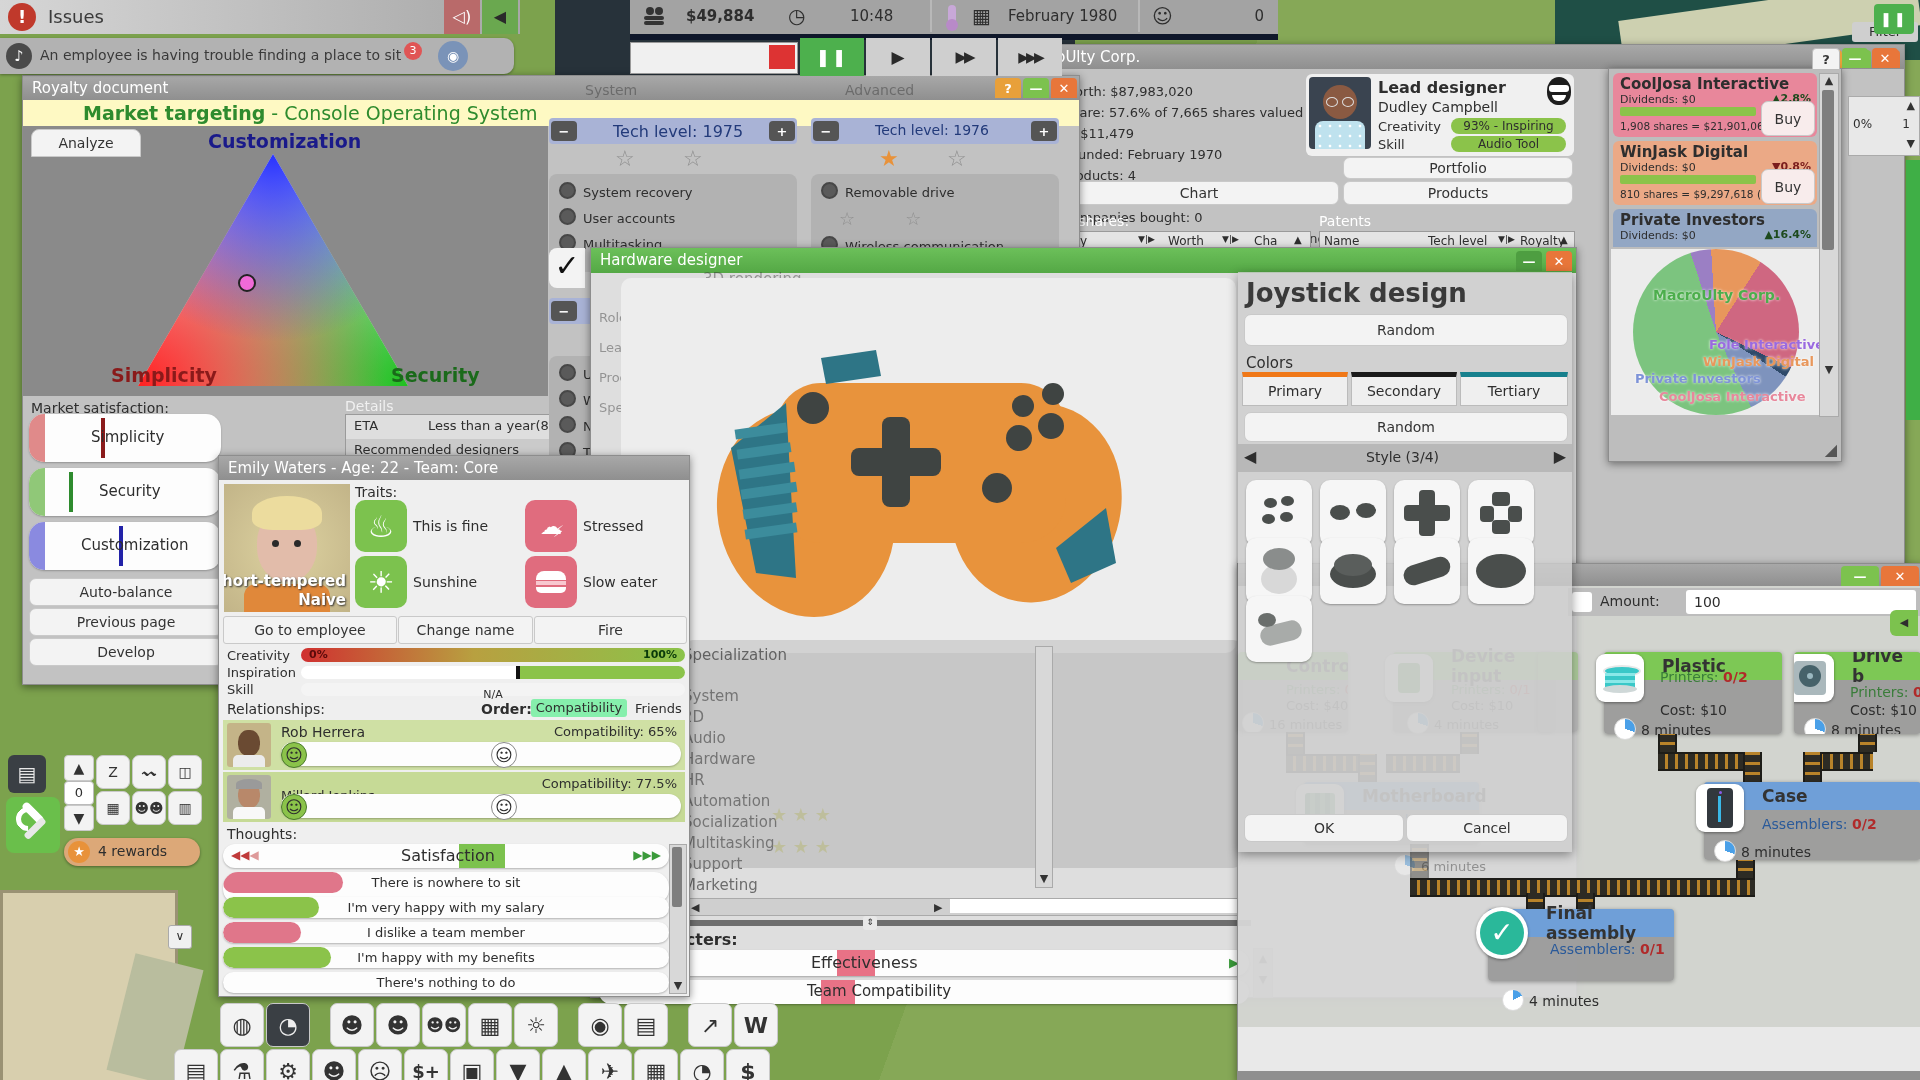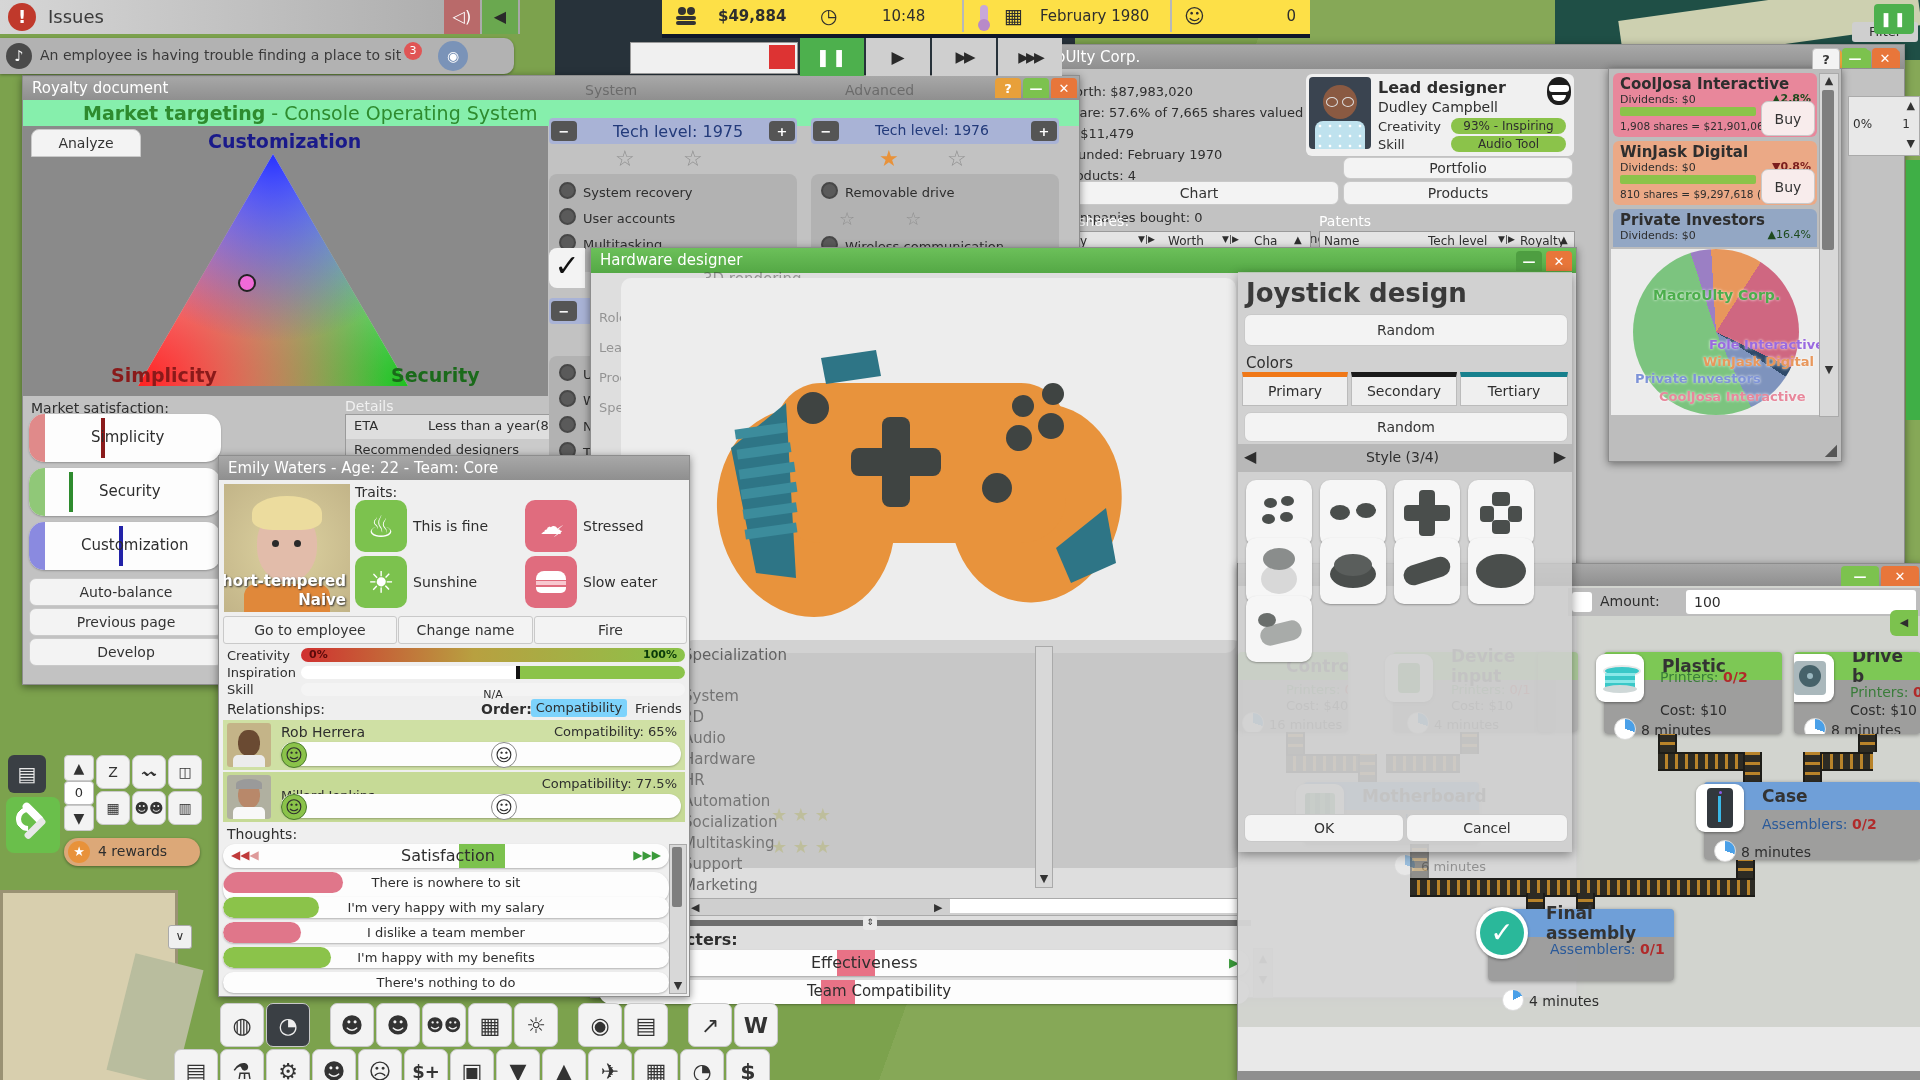--- a/index.html
+++ b/index.html
@@ -112,21 +112,21 @@
     <span class="T" style="left:200px;top:2px">Royalty</span>
     <span class="T" style="left:240px;top:2px;font-size:10px">▲</span>
   </div>
   <div class="chromebtn" style="right:62px;top:5px;background:#e8a03a;height:18px">?</div>
   <div class="chromebtn" style="right:33px;top:5px;background:#7cc24e;height:18px">—</div>
   <div class="chromebtn" style="right:4px;top:5px;background:#e8763a;height:18px">✕</div>
 </div>
 
 <div class="win" style="left:22px;top:75px;width:1056px;height:608px;background:#c2c2c2">
   <div class="tbar"><span>Royalty document</span></div>
-  <div class="A" style="left:0;top:24px;width:100%;height:26px;background:#86efac;text-align:left">
+  <div class="A" style="left:0;top:24px;width:100%;height:26px;background:#fef9c3;text-align:left">
     <span class="T" style="left:60px;top:2px;font-size:19px;color:#2e8b2e"><b>Market targeting</b> <span>- Console Operating System</span></span>
   </div>
 
   <div class="A" style="left:0;top:50px;width:525px;height:270px;background:#8a8a8a">
     <div class="btn" style="left:8px;top:3px;width:108px;height:26px;border-radius:8px 8px 0 0">
         <span>Analyze</span>
       </div>
     <div class="T" style="left:185px;top:4px;font-size:19px;font-weight:bold;color:#1a1a8a">Customization</div>
     <div class="A" style="left:115px;top:28px;width:270px;height:232px;
          clip-path:polygon(50% 0,100% 100%,0 100%);
@@ -545,21 +545,21 @@
     <div class="A" style="left:7px;top:34px;width:136px;height:9px;background:#8bc34a;border-radius:2px"></div>
     <div class="T" style="left:7px;top:47px;font-size:10.5px">810 shares = $9,297,618 (10.6%)</div>
     <div class="btn" style="right:2px;top:28px;width:52px;height:33px;background:#f8ecec">
         <span>Buy</span>
       </div>
   </div>
 
   <div class="A" style="left:4px;top:140px;width:204px;height:38px;background:#93a7c4;border-radius:6px 6px 0 0">
     <div class="T" style="left:7px;top:2px;font-size:15px;font-weight:bold">Private Investors</div>
     <div class="T" style="left:7px;top:20px;font-size:11px">Dividends: $0</div>
-    <div class="T" style="right:6px;top:19px;font-size:11px;font-weight:normal;color:#1d4a1d">▲16.4%</div>
+    <div class="T" style="right:6px;top:19px;font-size:11px;font-weight:bold;color:#1d4a1d">▲16.4%</div>
   </div>
 
   <div class="A" style="left:2px;top:180px;width:210px;height:166px;background:#ececec">
     <div class="A" style="left:22px;top:0px;width:166px;height:166px;border-radius:50%;
          background:conic-gradient(from 155deg,#7cc47f 0 52%,#9b7fc4 52% 56%,#e8975c 56% 66%,#cf6781 66% 89%,#2f4a6a 89% 91%,#7e93bd 91% 100%)"></div>
     <div class="T" style="left:42px;top:38px;font-size:14px;font-weight:bold;color:#4cae4c;text-shadow:0 0 3px #fff">MacroUlty Corp.</div>
     <div class="T" style="left:98px;top:88px;font-size:13px;font-weight:bold;color:#9a6ae0;text-shadow:0 0 3px #fff">Fole Interactive</div>
     <div class="T" style="left:92px;top:105px;font-size:13px;font-weight:bold;color:#e8975c;text-shadow:0 0 3px #fff">WinJask Digital</div>
     <div class="T" style="left:24px;top:122px;font-size:13px;font-weight:bold;color:#7e93d8;text-shadow:0 0 3px #fff">Private Investors</div>
     <div class="T" style="left:48px;top:140px;font-size:13px;font-weight:bold;color:#e8879b;text-shadow:0 0 3px #fff">CoolJosa Interactive</div>
@@ -635,21 +635,21 @@
     <div class="A" style="left:57%;top:0;width:43%;height:13px;background:#8bc34a"></div>
     <div class="A" style="left:56%;top:0;width:4px;height:13px;background:#111"></div>
   </div>
   <div class="T" style="left:8px;top:226px;font-size:13px">Skill</div>
   <div class="A" style="left:82px;top:227px;width:384px;height:13px;border-radius:7px;background:#f4f4f4;text-align:center">
     <span style="font-size:11px;line-height:13px">N/A</span>
   </div>
 
   <div class="T" style="left:8px;top:245px;font-size:14px">Relationships:</div>
   <div class="T" style="left:262px;top:245px;font-size:14px;font-weight:bold">Order:</div>
-  <div class="A" style="left:312px;top:243px;width:96px;height:18px;background:#7dd3fc;border-radius:3px;font-size:13px;text-align:center;line-height:18px"><span>Compatibility</span></div>
+  <div class="A" style="left:312px;top:243px;width:96px;height:18px;background:#86efac;border-radius:3px;font-size:13px;text-align:center;line-height:18px"><span>Compatibility</span></div>
   <div class="T" style="left:416px;top:245px;font-size:13px"><span>Friends</span></div>
   <div class="A" style="left:4px;top:264px;width:462px;height:50px;background:#cfe0a4">
     <div class="A" style="left:4px;top:3px;width:44px;height:44px;background:#c4b488;border-radius:3px;overflow:hidden">
       <div class="A" style="left:11px;top:7px;width:22px;height:26px;border-radius:45%;background:#6a4a32"></div>
       <div class="A" style="left:6px;top:32px;width:32px;height:12px;background:#ececec;border-radius:5px 5px 0 0"></div>
     </div>
     <div class="T" style="left:58px;top:4px;font-size:14px">Rob Herrera</div>
     <div class="T" style="right:8px;top:4px;font-size:13px">Compatibility: 65%</div>
     <div class="pill" style="left:58px;top:22px;width:400px;height:24px">
       <span class="smiley" style="background:#8bc34a;border:1px solid #4a7a2a">☺</span>
@@ -805,21 +805,21 @@
   <span class="T" style="left:48px;top:6px;font-size:18px;color:#3a3a3a">Issues</span>
   <div class="A" style="left:444px;top:0;width:36px;height:34px;background:#b96a6a;color:#fff;text-align:center;line-height:34px;font-size:16px"><span>◁)</span></div>
   <div class="A" style="left:482px;top:0;width:36px;height:34px;background:#6aa84f;color:#2a2a2a;text-align:center;line-height:34px;font-size:16px"><span>◀</span></div>
 </div>
 <div class="A" style="left:0;top:38px;width:514px;height:36px;background:#b2b2b2;border-radius:0 10px 10px 0;box-shadow:0 1px 3px rgba(0,0,0,.35)">
   <div class="A" style="left:6px;top:5px;width:26px;height:26px;border-radius:50%;background:#4a4a4a;color:#fff;text-align:center;line-height:26px;font-size:15px"><span>♪</span></div>
   <span class="T" style="left:40px;top:9px;font-size:14px;color:#3a3a3a">An employee is having trouble finding a place to sit</span>
   <div class="A" style="left:404px;top:4px;width:18px;height:18px;border-radius:50%;background:#e05555;color:#fff;font-size:11px;text-align:center;line-height:18px"><span>3</span></div>
   <div class="A" style="left:438px;top:3px;width:30px;height:30px;border-radius:50%;background:#7a93b8;color:#fff;text-align:center;line-height:30px;font-size:14px"><span>◉</span></div>
 </div>
-<div class="A" style="left:662px;top:0;width:648px;height:34px;background:#fde047;border-bottom:4px solid #0f172a;font-size:15px">
+<div class="A" style="left:630px;top:0;width:648px;height:34px;background:#a3a3a3;border-bottom:6px solid #0f172a;font-size:15px">
   <div class="A" style="left:14px;top:7px;width:22px;height:20px">
     <div class="A" style="left:2px;top:0;width:8px;height:8px;border-radius:50%;background:#333"></div>
     <div class="A" style="left:11px;top:0;width:8px;height:8px;border-radius:50%;background:#333"></div>
     <div class="A" style="left:0;top:9px;width:20px;height:4px;background:#333;border-radius:2px"></div>
     <div class="A" style="left:0;top:14px;width:20px;height:4px;background:#333;border-radius:2px"></div>
   </div>
   <span class="T" style="left:56px;top:7px;font-weight:bold">$49,884</span>
   <span class="T" style="left:158px;top:4px;font-size:20px">◷</span>
   <span class="T" style="left:220px;top:7px">10:48</span>
   <div class="A" style="left:300px;top:0;width:2px;height:32px;background:#b8b8b8"></div>

